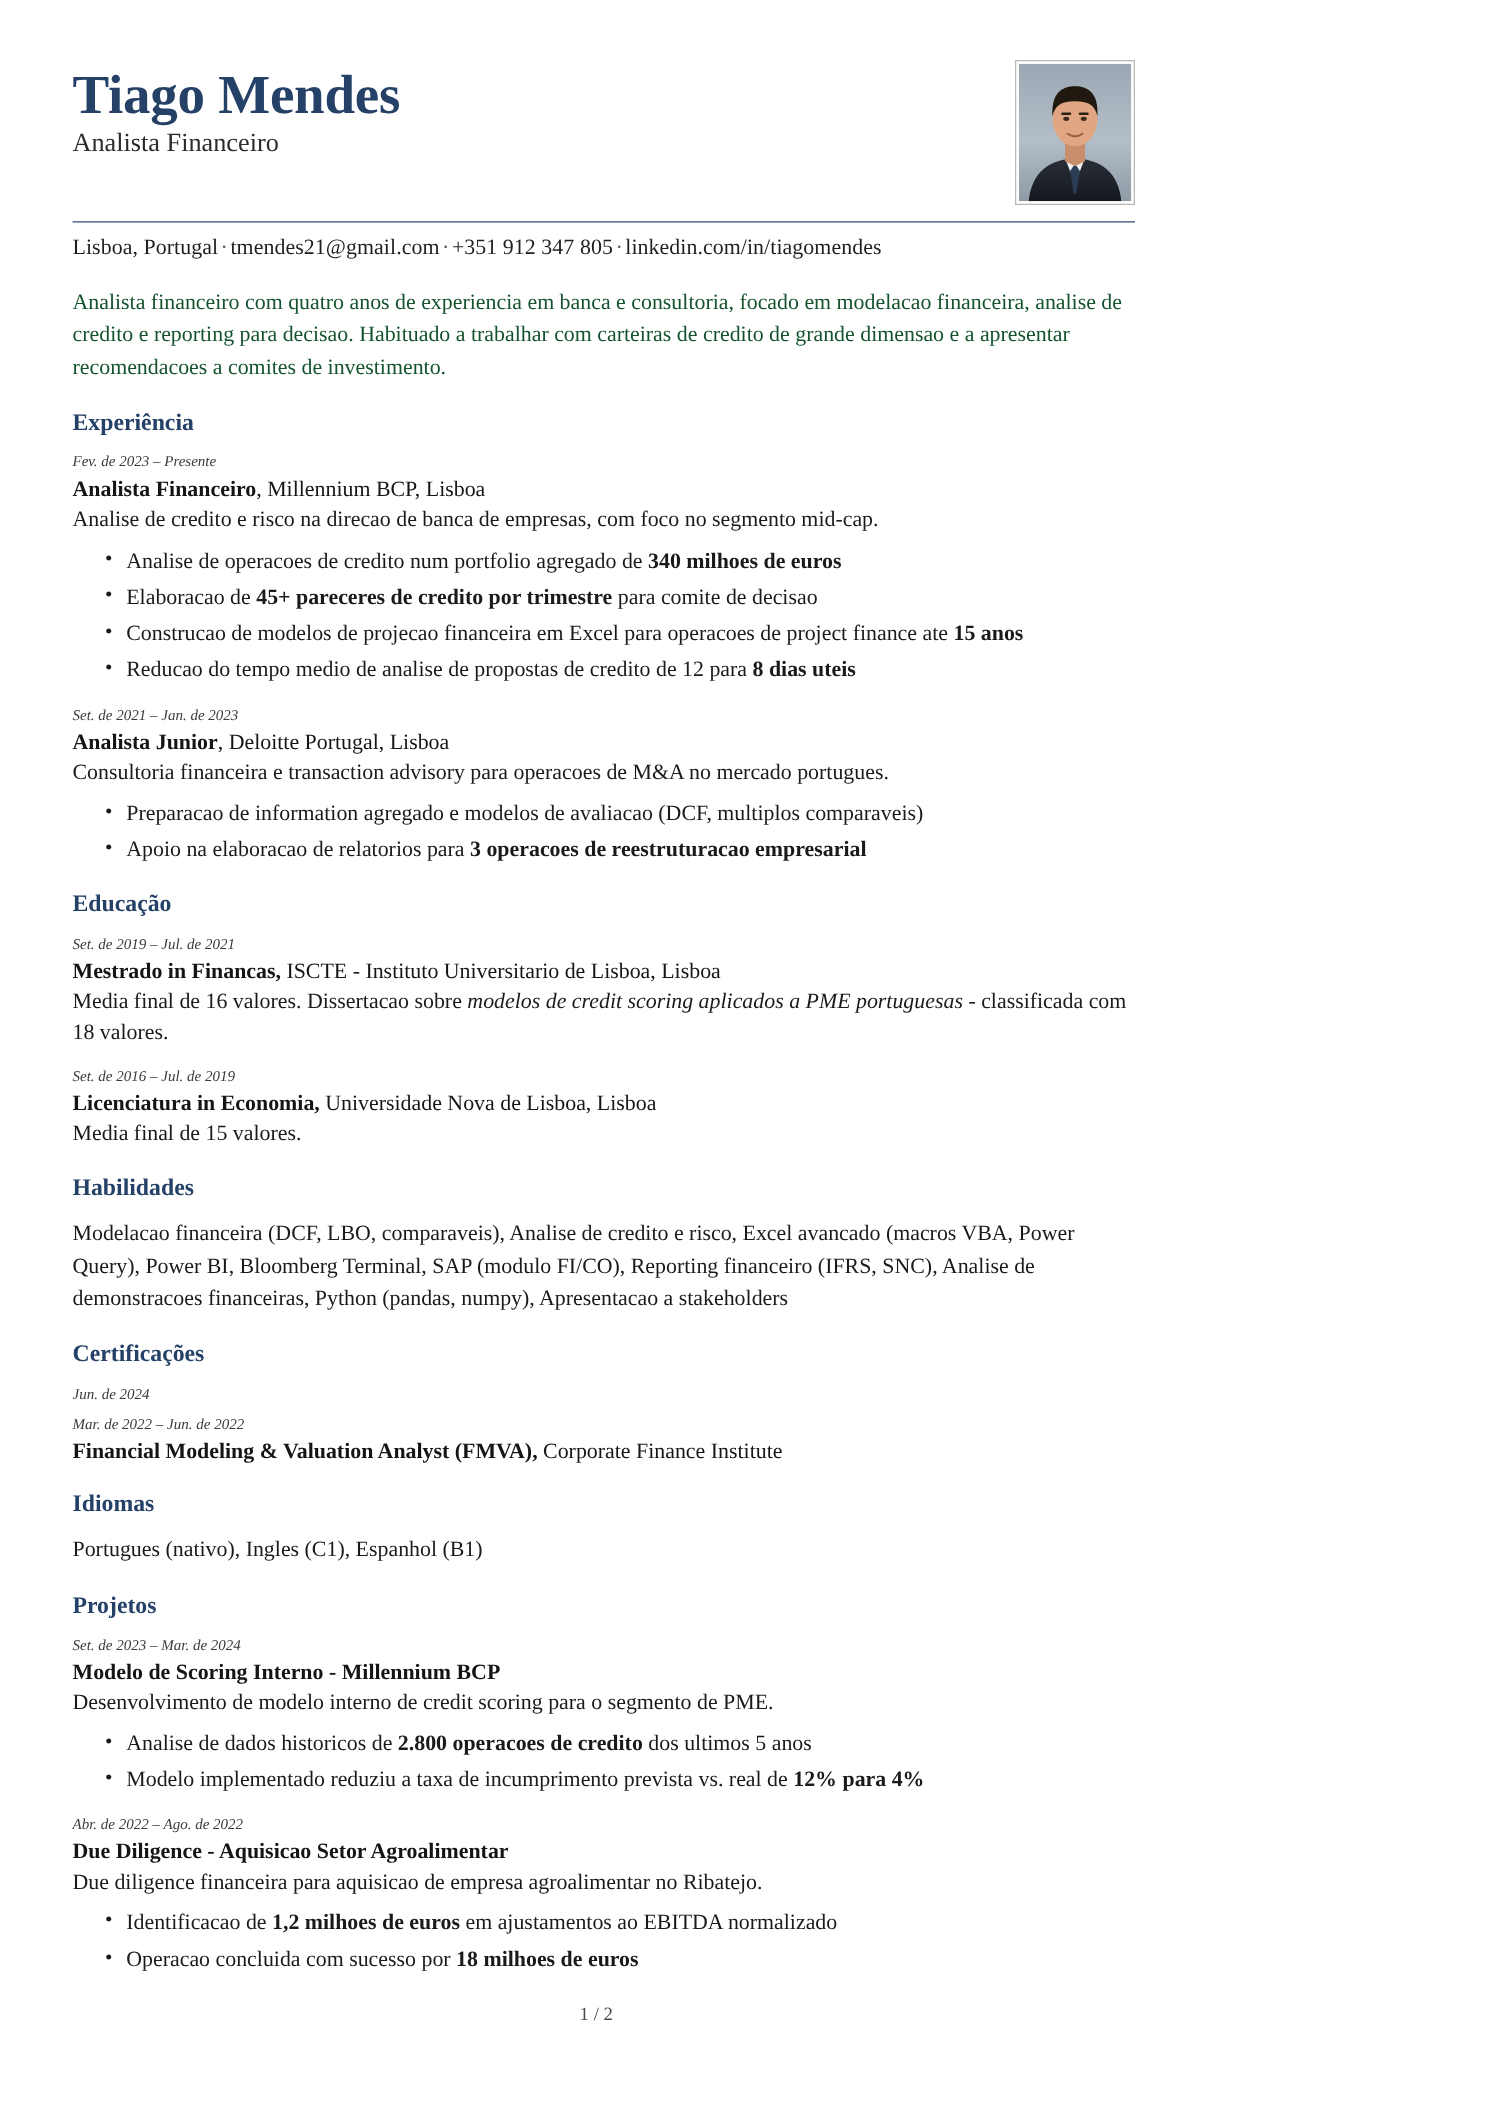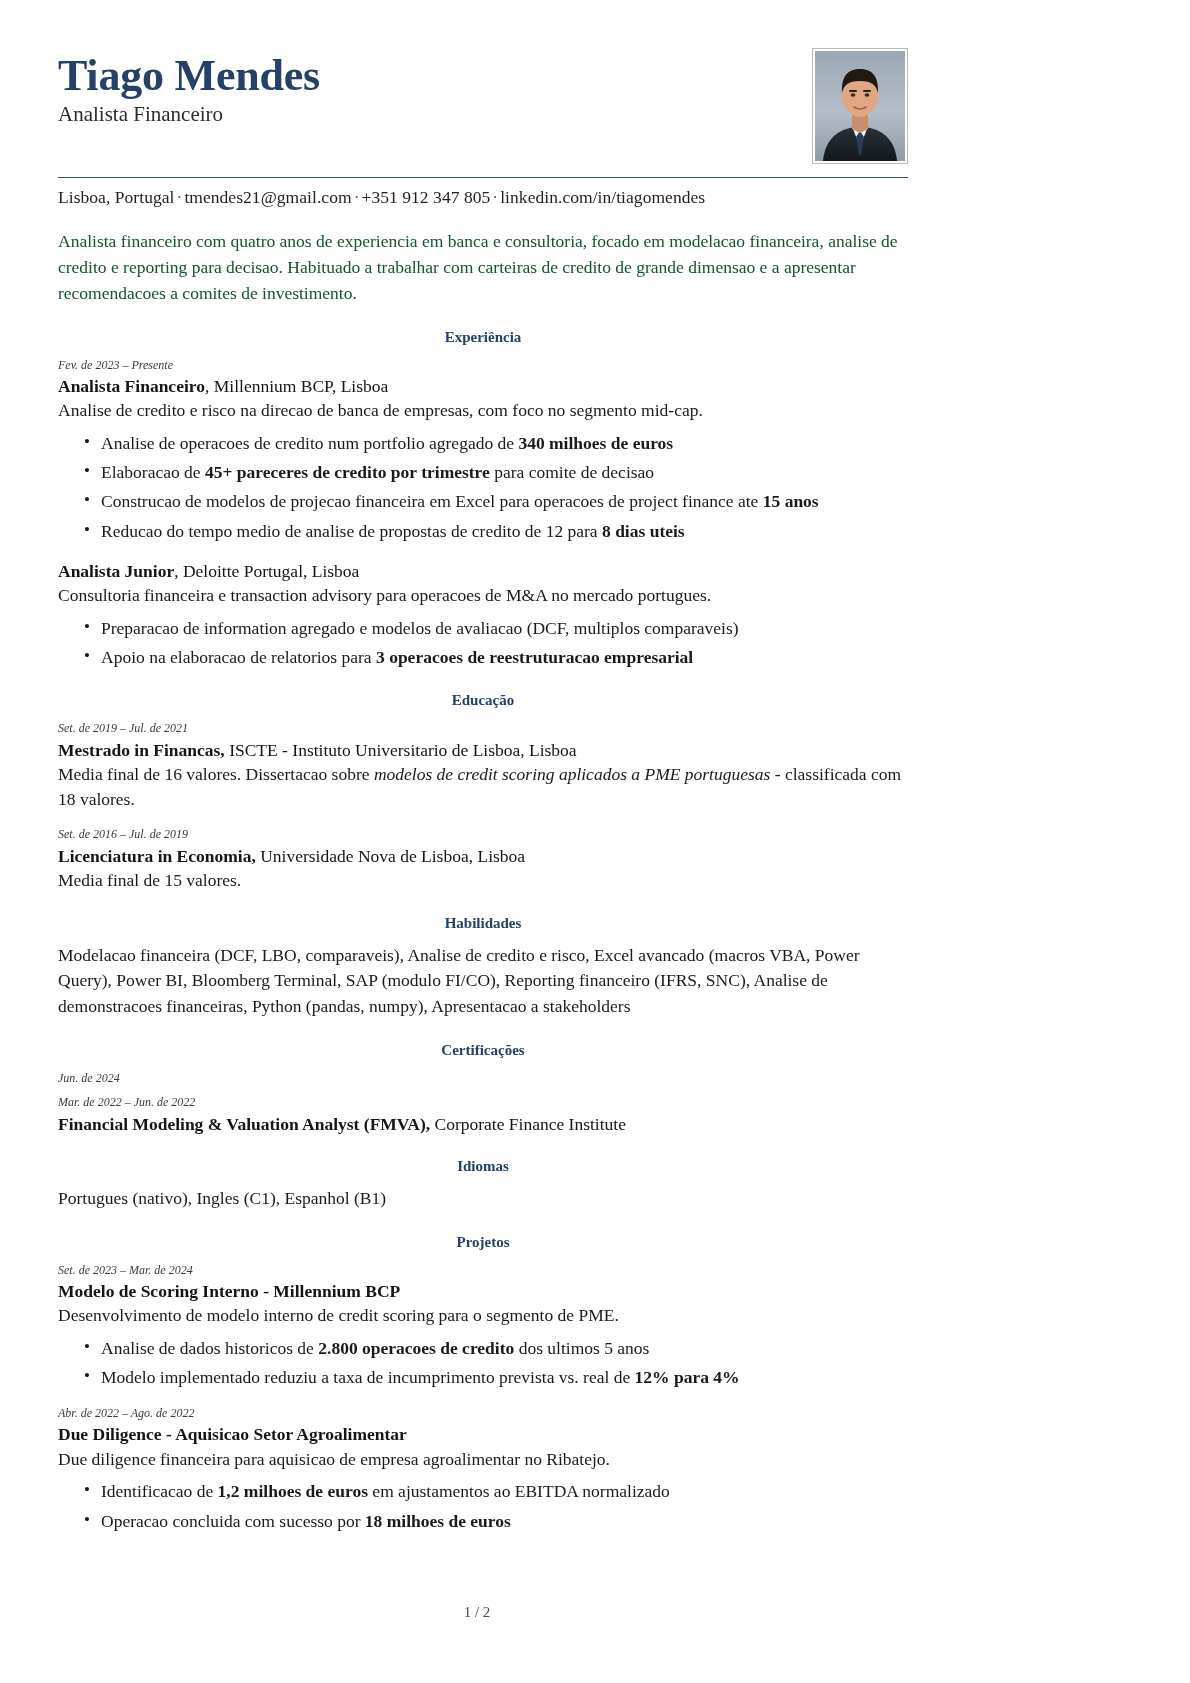--- a/index.html
+++ b/index.html
@@ -85,26 +85,25 @@
     margin-top: 21px;
     color: #14532d;
     text-align: left;
   }
 
   
   .section {
     margin-top: 21px;
   }
   .section-title {
-    font-size: 15px;
+    font-size: 19px;
     font-weight: bold;
     color: #254167;
     margin: 0 0 11px 0;
     line-height: 1.2;
-    text-align: center;
   }
   .entry {
     margin-bottom: 15px;
   }
   .entry:last-child { margin-bottom: 0; }
   .entry-date {
     font-size: 12px;
     font-style: italic;
     color: #3a3a3a;
     line-height: 1.35;
@@ -228,20 +227,21 @@
       <div class="entry-sub">Analise de credito e risco na direcao de banca de empresas, com foco no segmento mid-cap.</div>
       <ul class="bullets">
         <li><span>Analise de operacoes de credito num portfolio agregado de </span><b>340 milhoes de euros</b><span></span></li>
         <li><span>Elaboracao de </span><b>45+ pareceres de credito por trimestre</b><span> para comite de decisao</span></li>
         <li><span>Construcao de modelos de projecao financeira em Excel para operacoes de project finance ate </span><b>15 anos</b><span></span></li>
         <li><span>Reducao do tempo medio de analise de propostas de credito de 12 para </span><b>8 dias uteis</b><span></span></li>
       </ul>
     </div>
 
     <div class="entry">
+      <div class="entry-date">Set. de 2021 – Jan. de 2023</div>
       <div class="entry-heading"><b>Analista Junior</b><span>, Deloitte Portugal, Lisboa</span></div>
       <div class="entry-sub">Consultoria financeira e transaction advisory para operacoes de M&amp;A no mercado portugues.</div>
       <ul class="bullets">
         <li><span>Preparacao de information agregado e modelos de avaliacao (DCF, multiplos comparaveis)</span><b></b><span></span></li>
         <li><span>Apoio na elaboracao de relatorios para </span><b>3 operacoes de reestruturacao empresarial</b><span></span></li>
       </ul>
     </div>
   </div>
 
   <div class="section">

